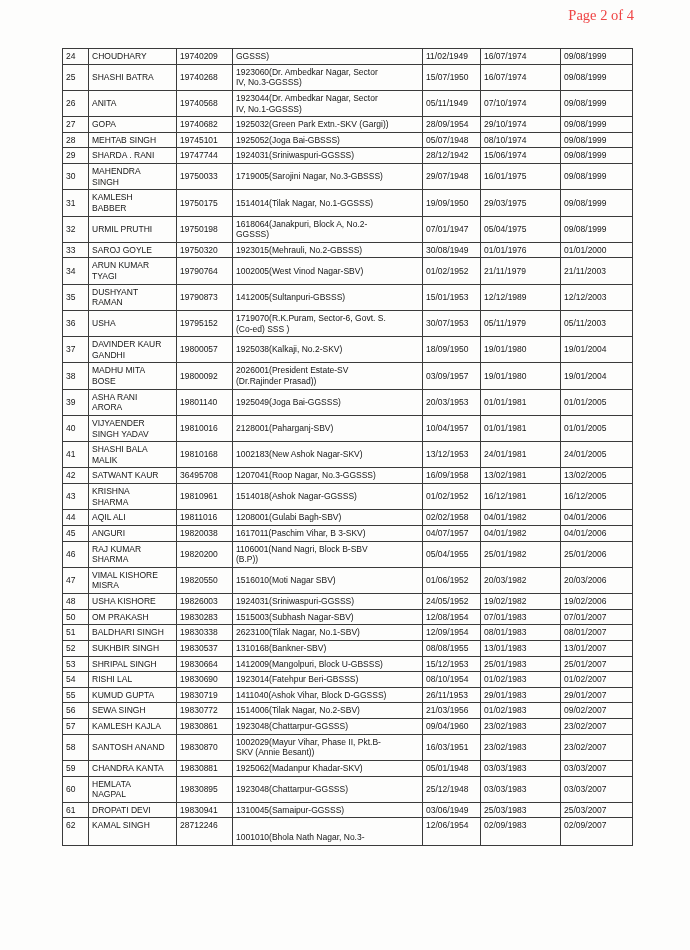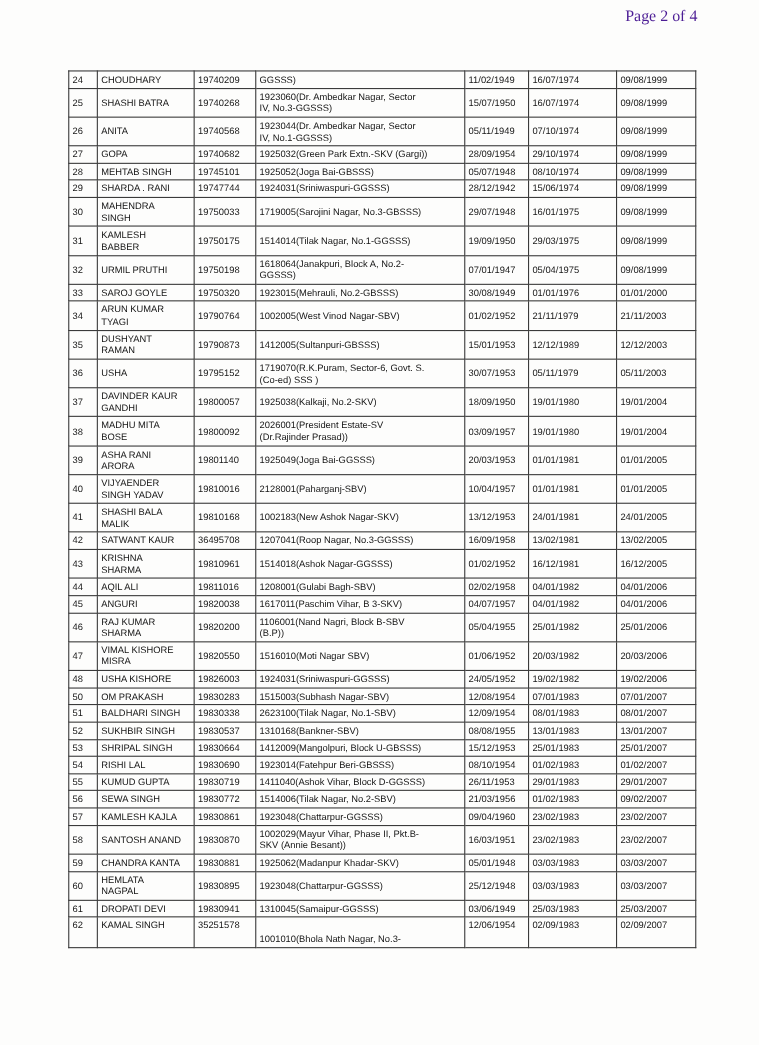--- a/index.html
+++ b/index.html
@@ -3,25 +3,25 @@
 <meta charset="utf-8">
 <style>
   html,body{margin:0;padding:0;}
   body{
     width:690px;height:950px;background:#fdfdfc;position:relative;
     font-family:"Liberation Sans",sans-serif;color:#141414;
     -webkit-font-smoothing:antialiased;
   }
   .page-label{
     position:absolute;top:7px;right:56px;
-    font-family:"Liberation Serif",serif;font-size:14.5px;color:#4c1d95;
+    font-family:"Liberation Serif",serif;font-size:14.5px;color:#ef4444;
   }
   table.staff{
     position:absolute;left:62px;top:48px;width:570px;
-    border-collapse:collapse;table-layout:fixed;margin-top:16px;
+    border-collapse:collapse;table-layout:fixed;
   }
   table.staff td{
     border:1px solid #3b3b3b;
     font-size:8.5px;line-height:1.25;
     padding:2px 3px;vertical-align:middle;
     white-space:pre-line;overflow:hidden;
     color:#151515;
   }
   td.c0{padding-left:2px;}
   
@@ -394,21 +394,21 @@
           <td class="c1">DROPATI DEVI</td>
           <td class="c2">19830941</td>
           <td class="c3">1310045(Samaipur-GGSSS)</td>
           <td class="c4">03/06/1949</td>
           <td class="c5">25/03/1983</td>
           <td class="c6">25/03/2007</td>
         </tr>
         <tr>
           <td class="c0">62</td>
           <td class="c1">KAMAL SINGH</td>
-          <td class="c2">35251578</td>
+          <td class="c2">28712246</td>
           <td class="c3">1001010(Bhola Nath Nagar, No.3-</td>
           <td class="c4">12/06/1954</td>
           <td class="c5">02/09/1983</td>
           <td class="c6">02/09/2007</td>
         </tr>
       </tbody>
   </table>
 </div>
 
 </body></html>

